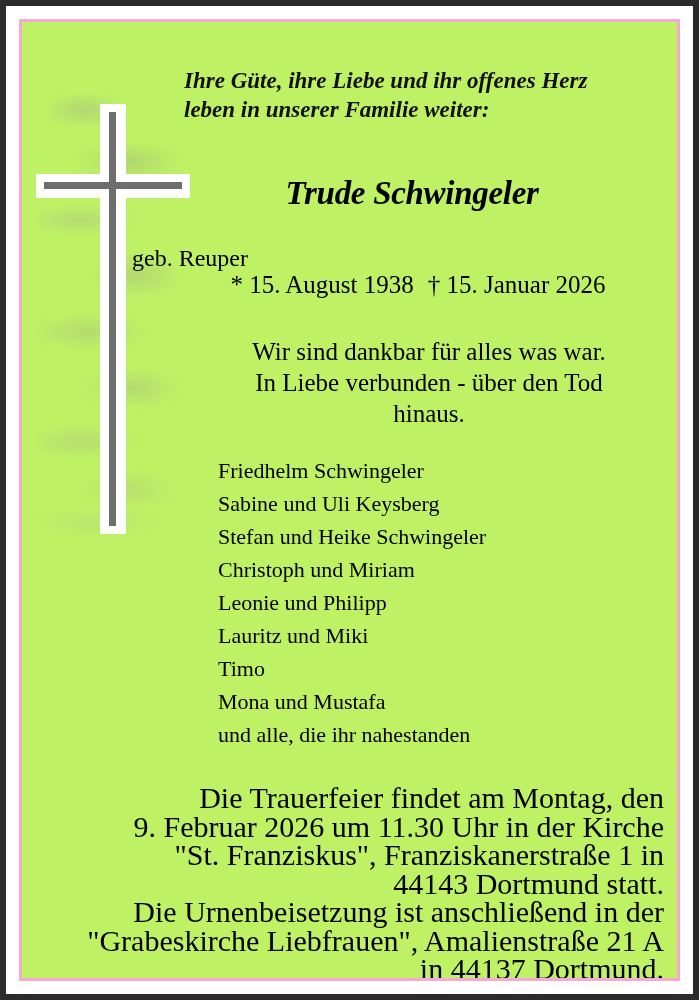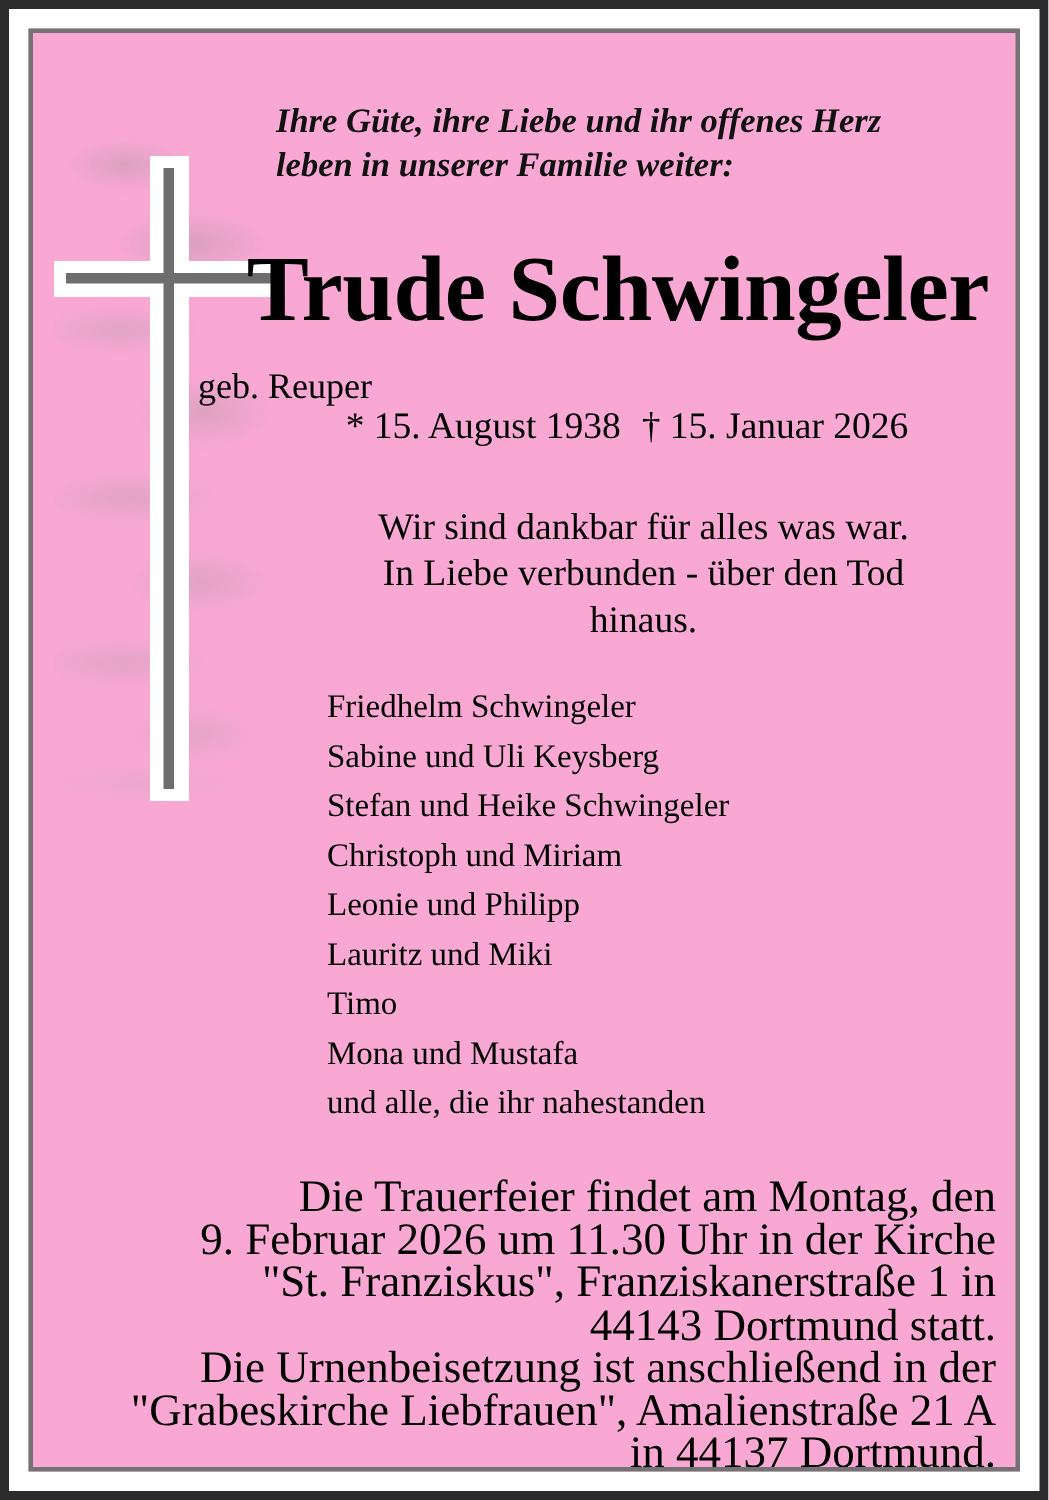--- a/index.html
+++ b/index.html
@@ -26,22 +26,22 @@
   }
   .frame-gap {
     position: absolute;
     left: 6px; top: 6px; right: 6px; bottom: 6px;
     background: #ffffff;
     box-sizing: border-box;
   }
   .frame-inner {
     position: absolute;
     left: 13px; top: 13px; right: 13px; bottom: 13px;
-    border: 3px solid #737373;
-    background: #f9a8d4;
+    border: 3px solid #f9a8d4;
+    background: #bef264;
     box-sizing: border-box;
     overflow: hidden;
   }
 
   
   .cross-art {
     position: absolute;
     left: 6px;
     top: 48px;
     width: 180px;
@@ -118,25 +118,26 @@
     text-align: left;
     color: #111111;
   }
 
   .deceased-name {
     position: absolute;
     left: 110px;
     top: 143px;
     width: 560px;
     text-align: center;
-    font-size: 62px;
+    font-size: 33px;
     font-weight: bold;
     line-height: 56px;
     letter-spacing: -0.3px;
     white-space: nowrap;
+    font-style: italic;
   }
 
   .maiden-name {
     position: absolute;
     left: 110px;
     top: 222px;
     width: 560px;
     font-size: 24px;
     line-height: 28px;
   }

